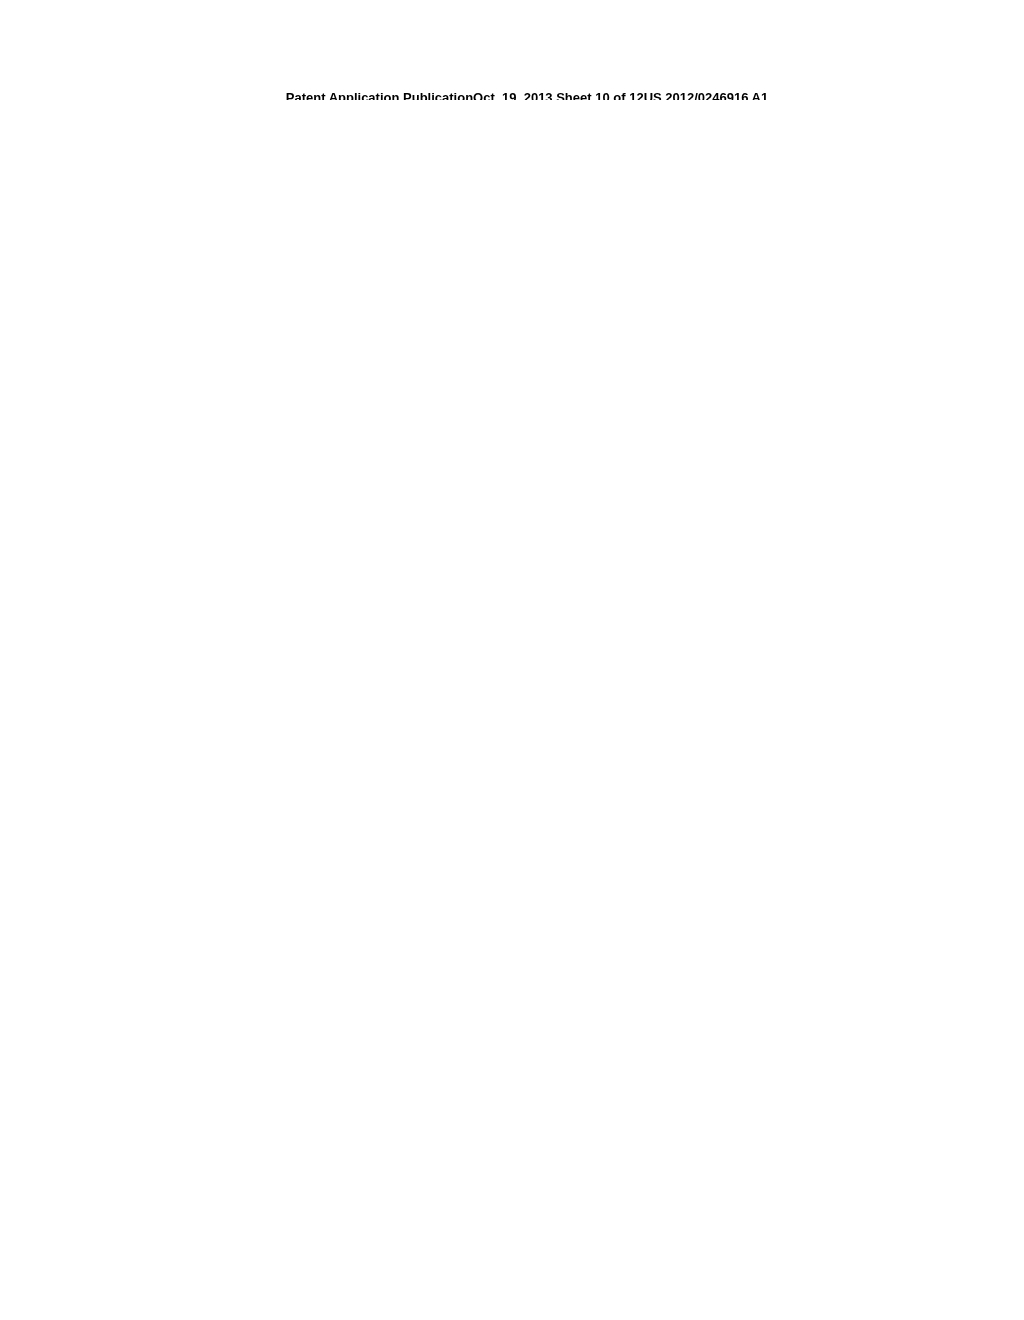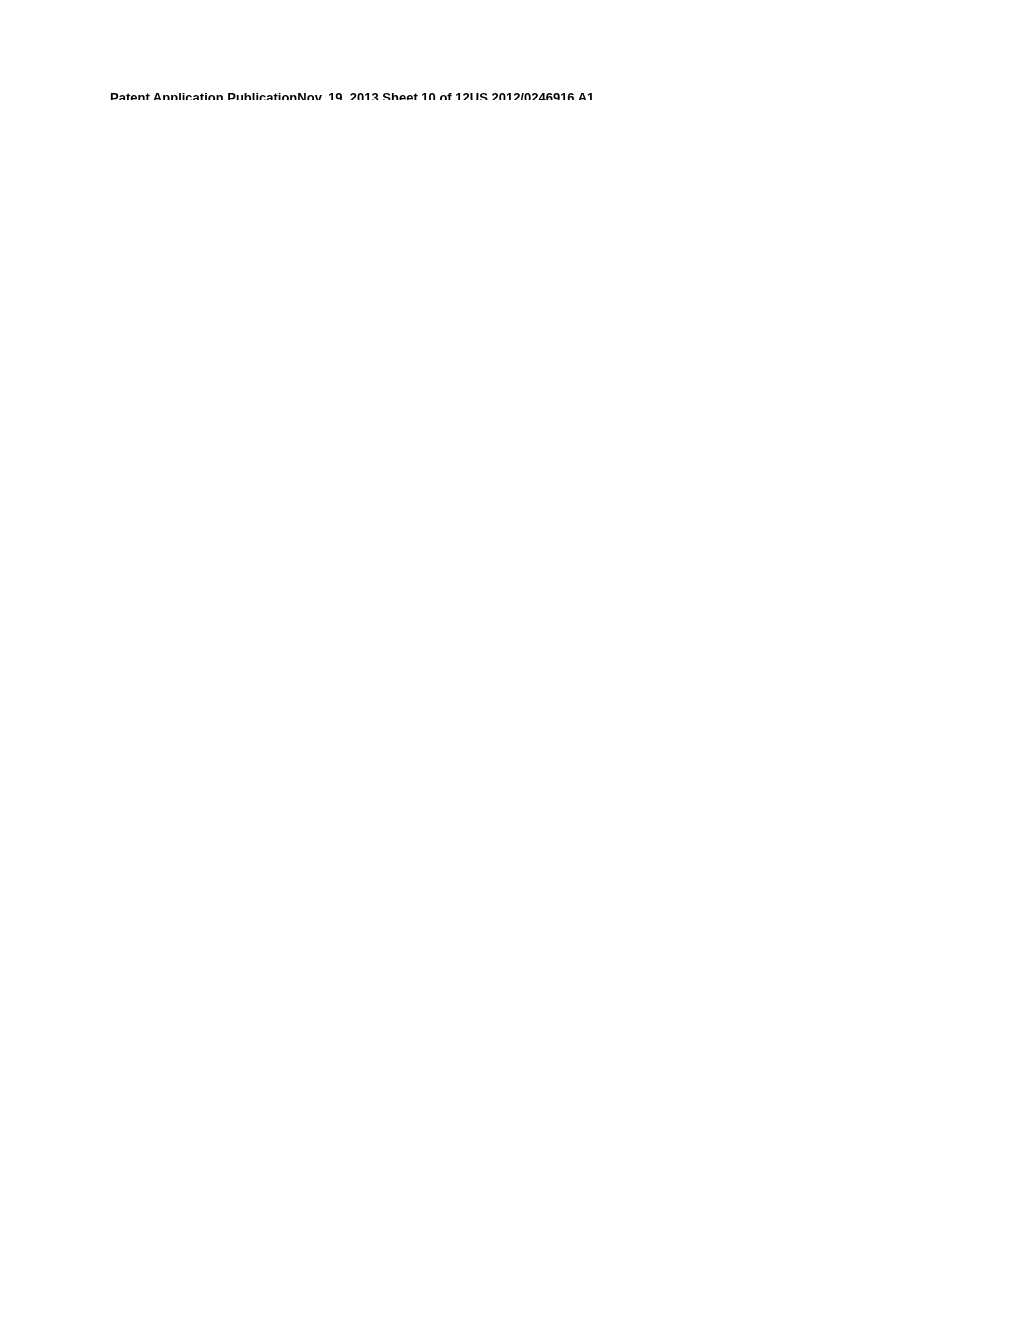--- a/index.html
+++ b/index.html
@@ -1,19 +1,19 @@
 <!DOCTYPE html>
 <html><head>
 <meta charset="utf-8">
 <style>
   * { box-sizing: border-box; margin: 0; padding: 0; }
   body { font-family: Arial, sans-serif; background: #fff; width: 1024px; }
   
   .page { position: relative; padding: 60px 80px 40px 110px; }
-  .header-line { position: absolute; top: 90px; left: 110px; right: 80px; display: flex; justify-content: flex-start; font-size: 13px; font-weight: bold; text-decoration: underline; }
+  .header-line { position: absolute; top: 90px; left: 110px; right: 80px; display: flex; justify-content: center; font-size: 13px; font-weight: bold; text-decoration: underline; }
   .rule { position: absolute; top: 108px; left: 110px; right: 80px; height: 2px; background: #000; }
   
   .fig-ref { position: absolute; top: 310px; left: 268px; font-size: 14px; }
   .fig-ref::after { content: ""; position: absolute; left: 36px; top: 18px; width: 18px; height: 18px; border-right: 2px solid #000; border-bottom: 2px solid #000; transform: rotate(45deg) translate(-4px,-10px); }
   
   .app-wrap { position: absolute; top: 380px; left: 167px; width: 620px; }
   
   .app { width: 620px; border: 1px solid #444; background: #e8e8e8; font-size: 8px; }
   .hatch-light { background-image: repeating-linear-gradient(45deg, #bbb 0, #bbb 1px, #eee 1px, #eee 3px); }
   
@@ -90,21 +90,21 @@
   .lead { position: absolute; background: #000; height: 1px; transform-origin: left center; }
   
   .fig-caption { position: absolute; top: 888px; left: 0; width: 1024px; text-align: center; font-size: 18px; }
 </style>
 </head>
 <body>
 
 <div class="page">
   <div class="header-line">
     <span>Patent Application Publication</span>
-    <span>Nov. 19, 2013  Sheet 10 of 12</span>
+    <span>Oct. 19, 2013  Sheet 10 of 12</span>
     <span>US 2012/0246916 A1</span>
   </div>
   <div class="rule"></div>
 
   <div class="fig-ref">1000</div>
 
   <div class="app-wrap">
     <div class="app">
 
       <div class="topbar hatch-light">

